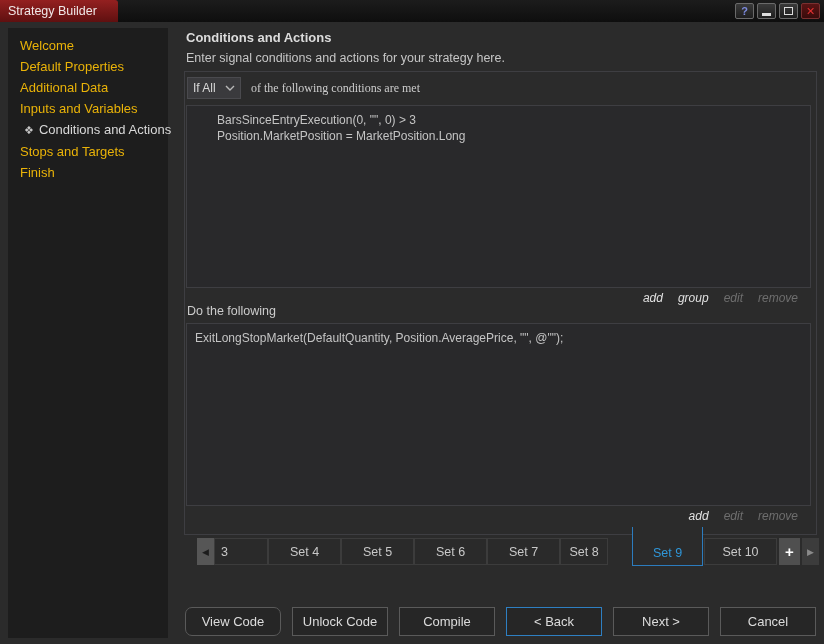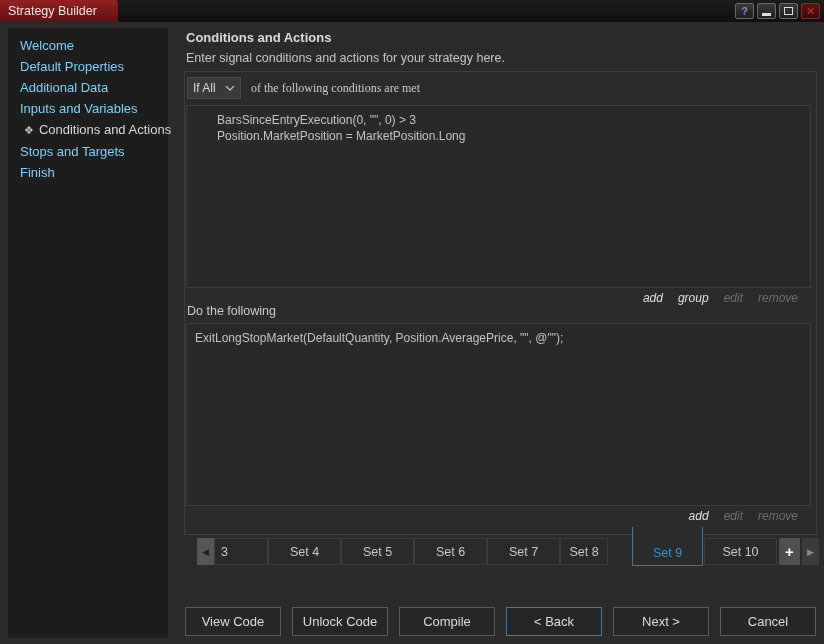--- a/index.html
+++ b/index.html
@@ -17,21 +17,21 @@
     border:1px solid #6a6a6a; border-radius:2px; display:flex; align-items:center;
     justify-content:center; font-size:11px; font-weight:bold; color:#ddd; cursor:pointer; }
   .win-btn.help { color:#7d8bdf; }
   .win-btn.close { background:linear-gradient(#5a1414,#380b0b); border-color:#7a3030; color:#e23131; }
   .min-glyph { display:block; width:9px; height:3px; background:#ddd; margin-top:7px; }
   .max-glyph { display:block; width:9px; height:8px; border:1.5px solid #ddd; }
 
   
   .sidebar { position:absolute; left:8px; top:28px; width:160px; height:610px;
     background:#1d1d1d; padding-top:7px; }
-  .side-item { color:#7dd3fc; font-size:13px; line-height:21px; padding-left:12px;
+  .side-item { color:#eab308; font-size:13px; line-height:21px; padding-left:12px;
     white-space:nowrap; cursor:pointer; }
   .side-item.selected { color:#d8d8d8; padding-left:16px; }
   .side-bullet { font-size:11px; color:#c6c6c6; margin-right:5px; }
 
   
   .main-heading { position:absolute; left:186px; top:30px; font-size:13px; font-weight:bold; color:#dcdcdc; }
   .main-subtitle { position:absolute; left:186px; top:51px; font-size:12.5px; color:#c6c6c6; }
 
   
   .groupbox { position:absolute; left:184px; top:71px; width:633px; height:464px;
@@ -163,18 +163,18 @@
   <div class="tab selected" style="left:632px; width:71px;">Set 9</div>
   <div class="tab" style="left:704px; width:73px;">Set 10</div>
   <div class="tab-add" style="left:779px;">
     <span>+</span>
   </div>
   <div class="tab-scroll disabled" style="left:802px;">
     <span>▶</span>
   </div>
 </div>
 
-<div class="btn" style="left:185px;">View Code</div>
+<div class="btn" style="left:185px;border-radius:7px;">View Code</div>
 <div class="btn" style="left:292px;">Unlock Code</div>
 <div class="btn" style="left:399px;">Compile</div>
 <div class="btn focused" style="left:506px;">&lt; Back</div>
 <div class="btn" style="left:613px;">Next &gt;</div>
 <div class="btn" style="left:720px;">Cancel</div>
 
 </body></html>

